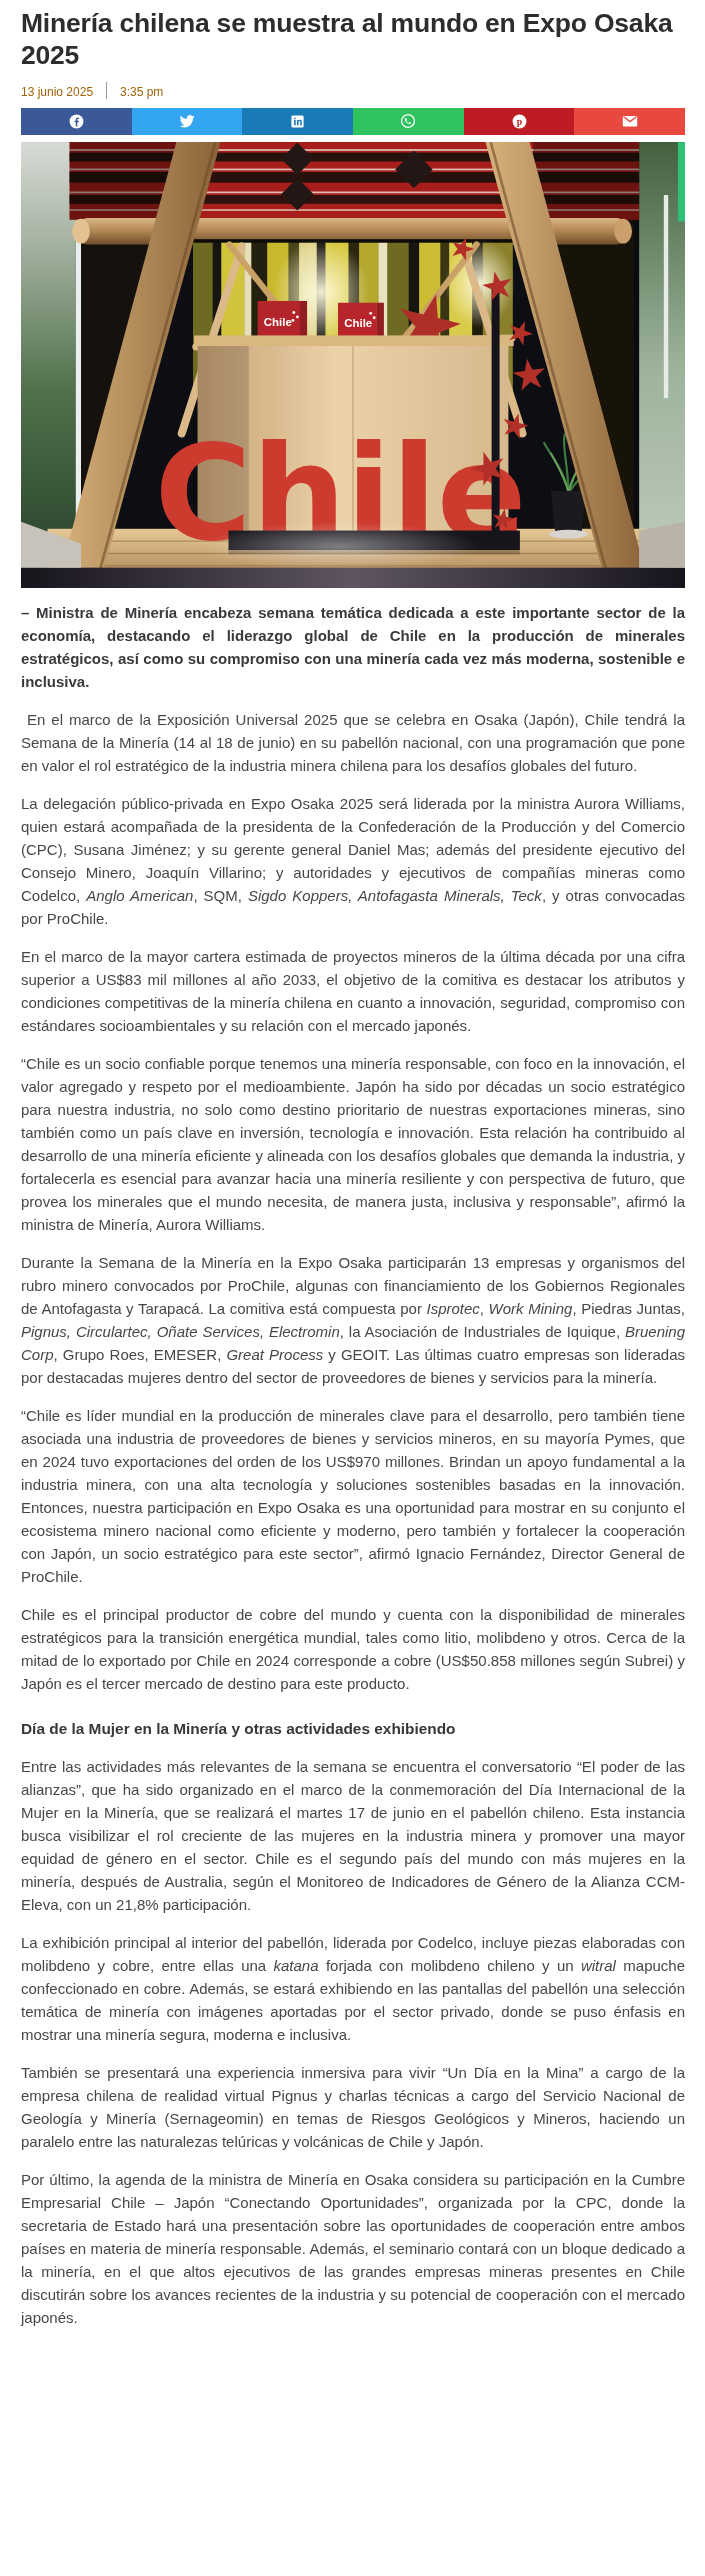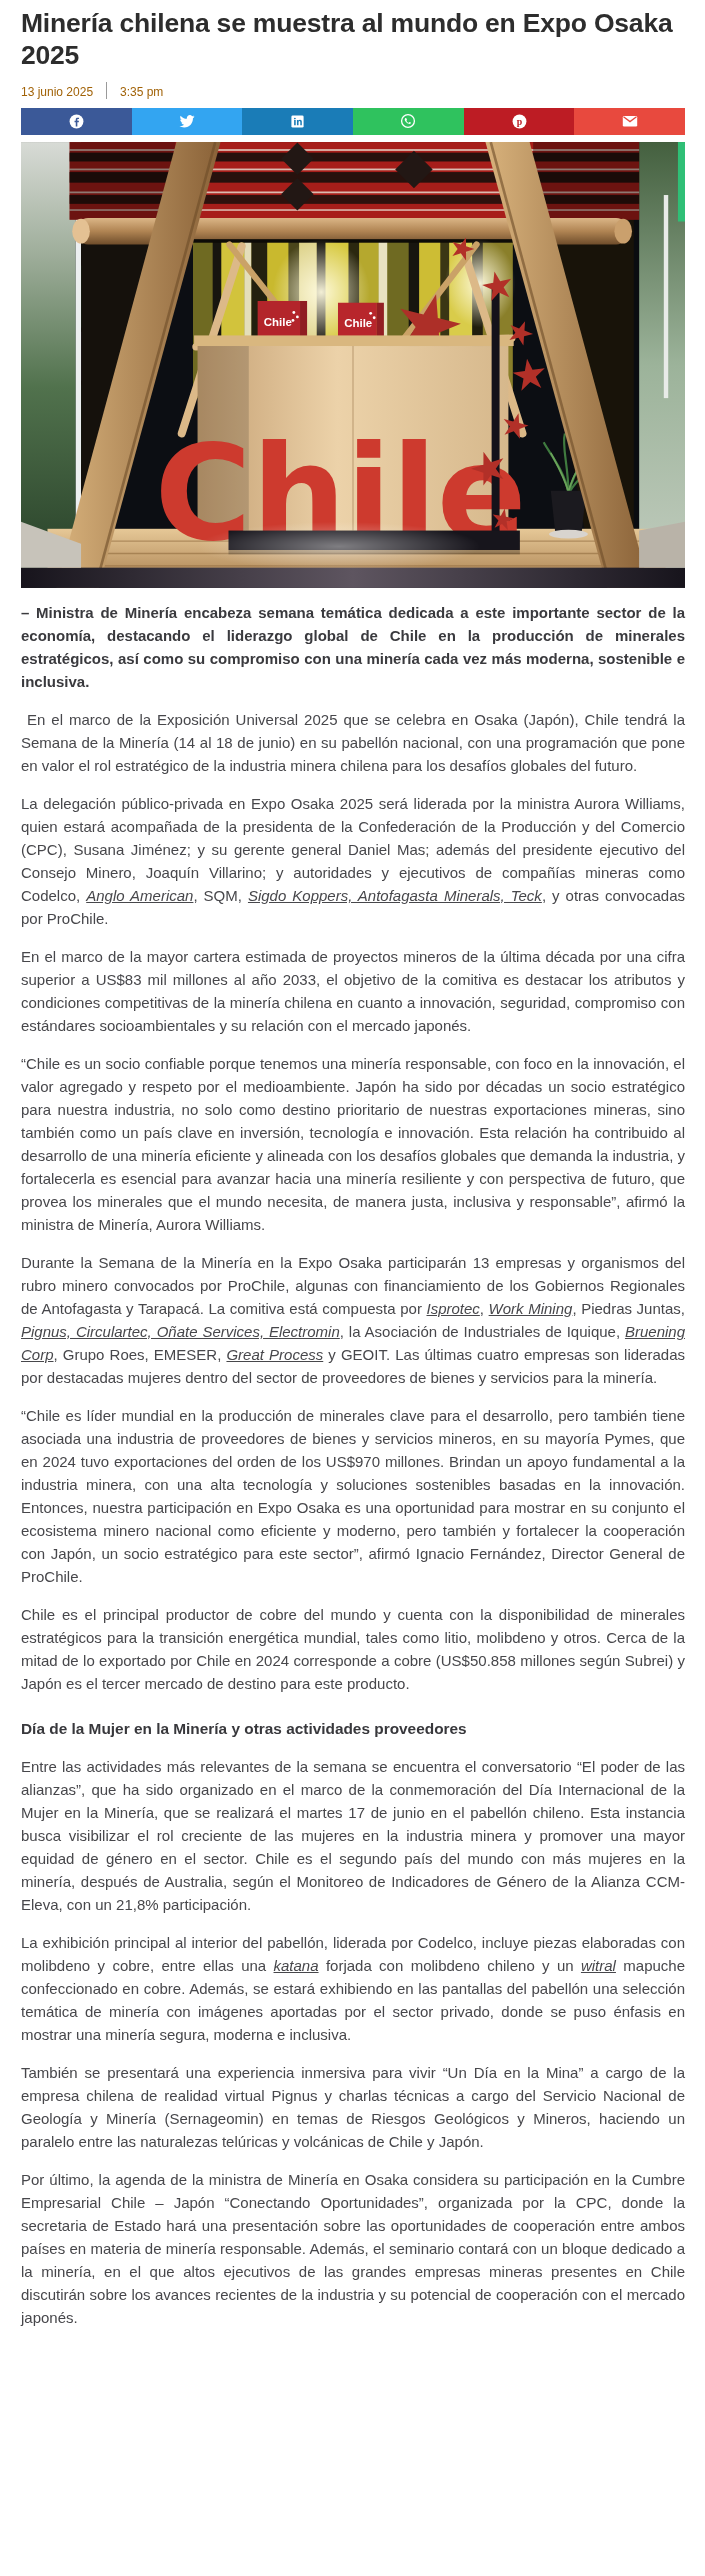--- a/index.html
+++ b/index.html
@@ -10,21 +10,21 @@
   .meta-sep{width:0.9px;height:17.6px;background:#9a9a9a;}
   .share-bar{display:flex;width:100%;}
   .share-btn{flex:1 1 0;height:26.5px;display:flex;align-items:center;justify-content:center;border:none;padding:0;cursor:pointer;}
   .share-btn svg{display:block;}
   figure.hero{margin:7px 0 0;}
   .hero-svg{display:block;width:664px;height:446px;}
   .article{margin-top:13px;color:#47474b;font-size:15px;line-height:23px;text-align:justify;}
   .article p{margin:0 0 15px;}
   .article p.lead{font-weight:700;color:#3a3a3e;}
   .article h2.heading{font-size:15.4px;line-height:23px;font-weight:700;color:#38383c;text-align:left;margin:22px 0 15px;}
-  .article em{font-style:italic;text-decoration:underline;}
+  .article em{font-style:italic;}
 </style>
 </head>
 <body>
 
 <div class="page">
 
   <h1 class="title">Minería chilena se muestra al mundo en Expo Osaka 2025</h1>
 
   <div class="meta">
     <span>13 junio 2025</span>
@@ -261,21 +261,21 @@
 
   <div class="article">
       <p class="lead"><span>– Ministra de Minería encabeza semana temática dedicada a este importante sector de la economía, destacando el liderazgo global de Chile en la producción de minerales estratégicos, así como su compromiso con una minería cada vez más moderna, sostenible e inclusiva.</span></p>
       <p class="body"><span>&nbsp;En el marco de la Exposición Universal 2025 que se celebra en Osaka (Japón), Chile tendrá la Semana de la Minería (14 al 18 de junio) en su pabellón nacional, con una programación que pone en valor el rol estratégico de la industria minera chilena para los desafíos globales del futuro.</span></p>
       <p class="body"><span>La delegación público-privada en Expo Osaka 2025 será liderada por la ministra Aurora Williams, quien estará acompañada de la presidenta de la Confederación de la Producción y del Comercio (CPC), Susana Jiménez; y su gerente general Daniel Mas; además del presidente ejecutivo del Consejo Minero, Joaquín Villarino; y autoridades y ejecutivos de compañías mineras como Codelco, </span><em>Anglo American</em><span>, SQM, </span><em>Sigdo Koppers, Antofagasta Minerals, Teck</em><span>, y otras convocadas por ProChile.</span></p>
       <p class="body"><span>En el marco de la mayor cartera estimada de proyectos mineros de la última década por una cifra superior a US$83 mil millones al año 2033, el objetivo de la comitiva es destacar los atributos y condiciones competitivas de la minería chilena en cuanto a innovación, seguridad, compromiso con estándares socioambientales y su relación con el mercado japonés.</span></p>
       <p class="body"><span>“Chile es un socio confiable porque tenemos una minería responsable, con foco en la innovación, el valor agregado y respeto por el medioambiente. Japón ha sido por décadas un socio estratégico para nuestra industria, no solo como destino prioritario de nuestras exportaciones mineras, sino también como un país clave en inversión, tecnología e innovación. Esta relación ha contribuido al desarrollo de una minería eficiente y alineada con los desafíos globales que demanda la industria, y fortalecerla es esencial para avanzar hacia una minería resiliente y con perspectiva de futuro, que provea los minerales que el mundo necesita, de manera justa, inclusiva y responsable”, afirmó la ministra de Minería, Aurora Williams.</span></p>
       <p class="body"><span>Durante la Semana de la Minería en la Expo Osaka participarán 13 empresas y organismos del rubro minero convocados por ProChile, algunas con financiamiento de los Gobiernos Regionales de Antofagasta y Tarapacá. La comitiva está compuesta por </span><em>Isprotec</em><span>, </span><em>Work Mining</em><span>, Piedras Juntas, </span><em>Pignus, Circulartec, Oñate Services, Electromin</em><span>, la Asociación de Industriales de Iquique, </span><em>Bruening Corp</em><span>, Grupo Roes, EMESER, </span><em>Great Process</em><span> y GEOIT. Las últimas cuatro empresas son lideradas por destacadas mujeres dentro del sector de proveedores de bienes y servicios para la minería.</span></p>
       <p class="body"><span>“Chile es líder mundial en la producción de minerales clave para el desarrollo, pero también tiene asociada una industria de proveedores de bienes y servicios mineros, en su mayoría Pymes, que en 2024 tuvo exportaciones del orden de los US$970 millones. Brindan un apoyo fundamental a la industria minera, con una alta tecnología y soluciones sostenibles basadas en la innovación. Entonces, nuestra participación en Expo Osaka es una oportunidad para mostrar en su conjunto el ecosistema minero nacional como eficiente y moderno, pero también y fortalecer la cooperación con Japón, un socio estratégico para este sector”, afirmó Ignacio Fernández, Director General de ProChile.</span></p>
       <p class="body"><span>Chile es el principal productor de cobre del mundo y cuenta con la disponibilidad de minerales estratégicos para la transición energética mundial, tales como litio, molibdeno y otros. Cerca de la mitad de lo exportado por Chile en 2024 corresponde a cobre (US$50.858 millones según Subrei) y Japón es el tercer mercado de destino para este producto.</span></p>
-      <h2 class="heading"><span>Día de la Mujer en la Minería y otras actividades proveedores</span></h2>
+      <h2 class="heading"><span>Día de la Mujer en la Minería y otras actividades exhibiendo</span></h2>
       <p class="body"><span>Entre las actividades más relevantes de la semana se encuentra el conversatorio “El poder de las alianzas”, que ha sido organizado en el marco de la conmemoración del Día Internacional de la Mujer en la Minería, que se realizará el martes 17 de junio en el pabellón chileno. Esta instancia busca visibilizar el rol creciente de las mujeres en la industria minera y promover una mayor equidad de género en el sector. Chile es el segundo país del mundo con más mujeres en la minería, después de Australia, según el Monitoreo de Indicadores de Género de la Alianza CCM-Eleva, con un 21,8% participación.</span></p>
       <p class="body"><span>La exhibición principal al interior del pabellón, liderada por Codelco, incluye piezas elaboradas con molibdeno y cobre, entre ellas una </span><em>katana</em><span> forjada con molibdeno chileno y un </span><em>witral</em><span> mapuche confeccionado en cobre. Además, se estará exhibiendo en las pantallas del pabellón una selección temática de minería con imágenes aportadas por el sector privado, donde se puso énfasis en mostrar una minería segura, moderna e inclusiva.</span></p>
       <p class="body"><span>También se presentará una experiencia inmersiva para vivir “Un Día en la Mina” a cargo de la empresa chilena de realidad virtual Pignus y charlas técnicas a cargo del Servicio Nacional de Geología y Minería (Sernageomin) en temas de Riesgos Geológicos y Mineros, haciendo un paralelo entre las naturalezas telúricas y volcánicas de Chile y Japón.</span></p>
       <p class="body"><span>Por último, la agenda de la ministra de Minería en Osaka considera su participación en la Cumbre Empresarial Chile – Japón “Conectando Oportunidades”, organizada por la CPC, donde la secretaria de Estado hará una presentación sobre las oportunidades de cooperación entre ambos países en materia de minería responsable. Además, el seminario contará con un bloque dedicado a la minería, en el que altos ejecutivos de las grandes empresas mineras presentes en Chile discutirán sobre los avances recientes de la industria y su potencial de cooperación con el mercado japonés.</span></p>
     </div>
 
 </div>
 
 
 </body></html>

